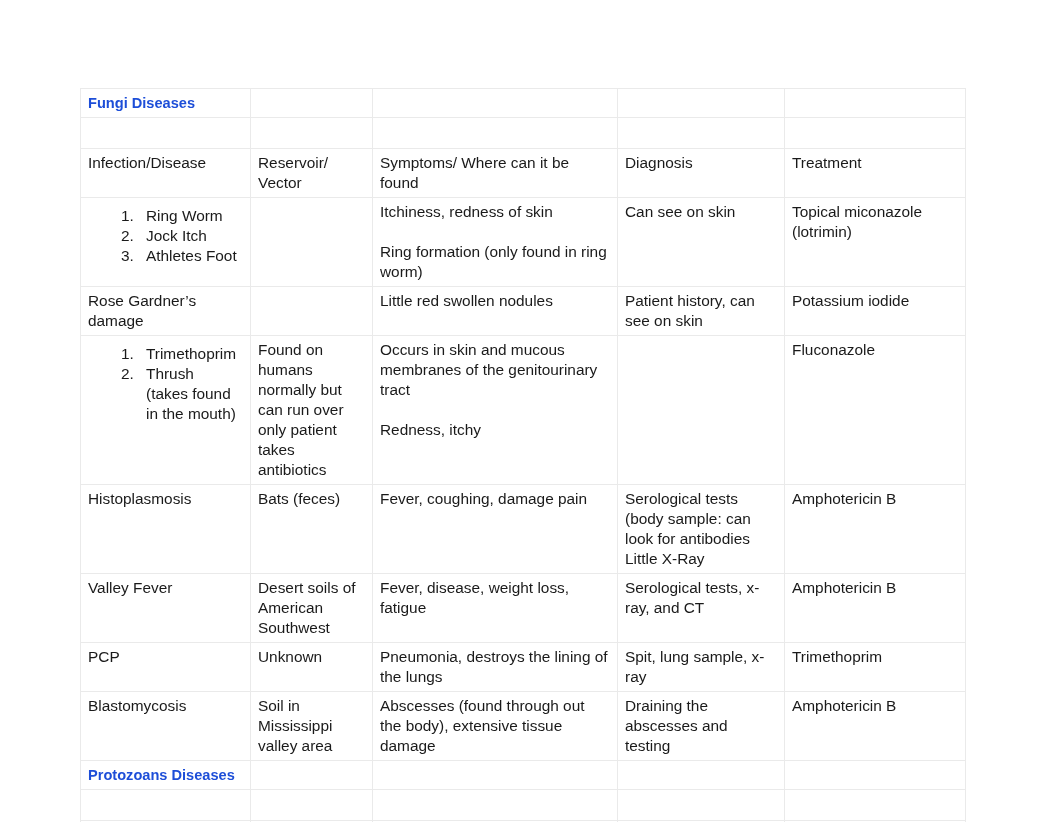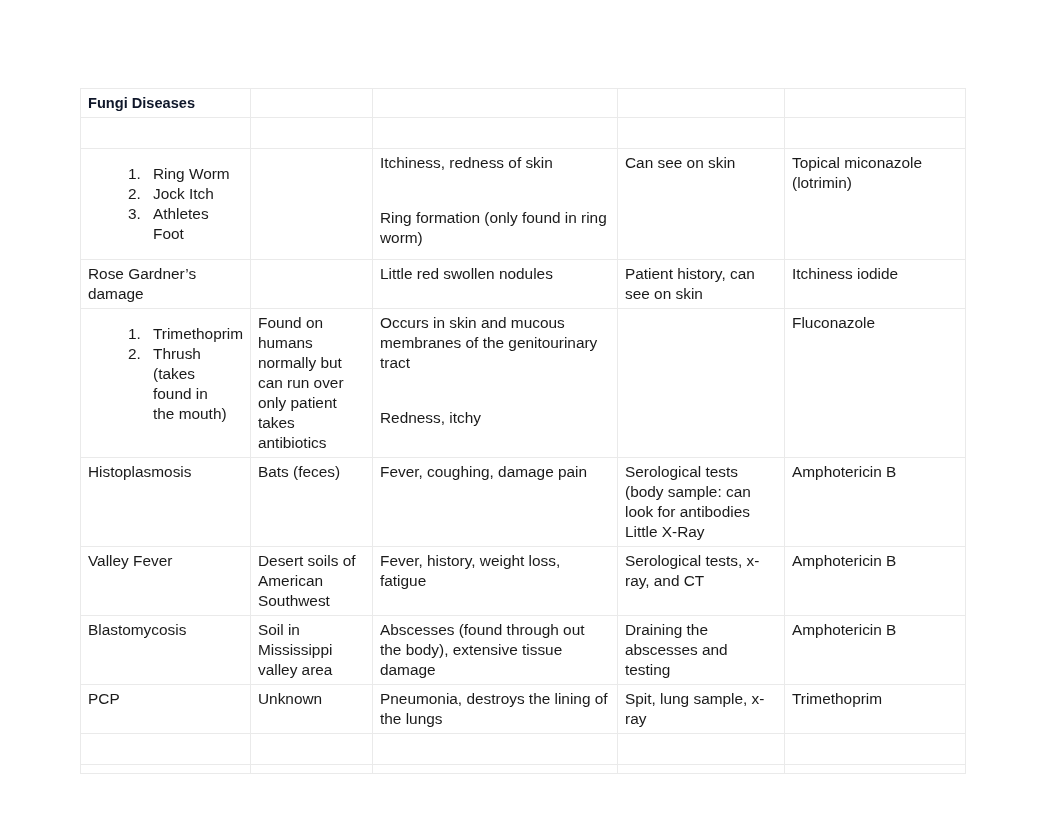--- a/index.html
+++ b/index.html
@@ -42,44 +42,44 @@
   }
 
   
   col.c0 { width: 170px; }
   col.c1 { width: 122px; }
   col.c2 { width: 245px; }
   col.c3 { width: 167px; }
   col.c4 { width: 181px; }
 
   .section-head {
-    color: #0f172a;
+    color: #1d4ed8;
     font-weight: bold;
     font-size: 14.6px;
   }
 
   .spacer-row td {
     height: 22px;
   }
 
   .olist {
-    margin: 11px;
+    margin: 4px;
     padding-left: 46px;
     list-style-type: decimal;
   }
   .olist li {
     padding-left: 8px;
     margin: 0;
   }
 
   .para {
     margin: 0;
   }
   .para + .para {
-    margin-top: 35px;
+    margin-top: 20px;
   }
   .para-tight + .para-tight {
     margin-top: 0;
   }
 
   .cell-empty {
     min-height: 20px;
   }
   .tall-b td { height: 78px; margin-left: 6px; }
 </style>
@@ -117,20 +117,38 @@
       </tr>
 
       <tr class="spacer-row">
         <td></td>
         <td></td>
         <td></td>
         <td></td>
         <td></td>
       </tr>
 
+      <tr>
+        <td>
+          <p class="para">Infection/Disease</p>
+        </td>
+        <td>
+          <p class="para para-tight">Reservoir/</p>
+          <p class="para para-tight">Vector</p>
+        </td>
+        <td>
+          <p class="para">Symptoms/ Where can it be found</p>
+        </td>
+        <td>
+          <p class="para">Diagnosis</p>
+        </td>
+        <td>
+          <p class="para">Treatment</p>
+        </td>
+      </tr>
 
       <tr>
         <td>
           <ol class="olist">
             <li>Ring Worm</li>
             <li>Jock Itch</li>
             <li>Athletes Foot</li>
           </ol>
         </td>
         <td>
@@ -155,21 +173,21 @@
         <td>
           <p class="para"></p>
         </td>
         <td>
           <p class="para">Little red swollen nodules</p>
         </td>
         <td>
           <p class="para">Patient history, can see on skin</p>
         </td>
         <td>
-          <p class="para">Itchiness iodide</p>
+          <p class="para">Potassium iodide</p>
         </td>
       </tr>
 
       <tr>
         <td>
           <ol class="olist">
             <li>Trimethoprim</li>
             <li>Thrush (takes found in the mouth)</li>
           </ol>
         </td>
@@ -208,66 +226,83 @@
       </tr>
 
       <tr>
         <td>
           <p class="para">Valley Fever</p>
         </td>
         <td>
           <p class="para">Desert soils of American Southwest</p>
         </td>
         <td>
-          <p class="para">Fever, history, weight loss, fatigue</p>
+          <p class="para">Fever, disease, weight loss, fatigue</p>
         </td>
         <td>
           <p class="para">Serological tests, x-ray, and CT</p>
         </td>
         <td>
           <p class="para">Amphotericin B</p>
         </td>
       </tr>
 
       <tr>
         <td>
+          <p class="para">PCP</p>
+        </td>
+        <td>
+          <p class="para">Unknown</p>
+        </td>
+        <td>
+          <p class="para">Pneumonia, destroys the lining of the lungs</p>
+        </td>
+        <td>
+          <p class="para">Spit, lung sample, x-ray</p>
+        </td>
+        <td>
+          <p class="para">Trimethoprim</p>
+        </td>
+      </tr>
+
+      <tr>
+        <td>
           <p class="para">Blastomycosis</p>
         </td>
         <td>
           <p class="para">Soil in Mississippi valley area</p>
         </td>
         <td>
           <p class="para">Abscesses (found through out the body), extensive tissue damage</p>
         </td>
         <td>
           <p class="para">Draining the abscesses and testing</p>
         </td>
         <td>
           <p class="para">Amphotericin B</p>
         </td>
       </tr>
 
       <tr>
         <td>
-          <p class="para">PCP</p>
-        </td>
-        <td>
-          <p class="para">Unknown</p>
-        </td>
-        <td>
-          <p class="para">Pneumonia, destroys the lining of the lungs</p>
-        </td>
-        <td>
-          <p class="para">Spit, lung sample, x-ray</p>
-        </td>
-        <td>
-          <p class="para">Trimethoprim</p>
-        </td>
-      </tr>
-
+          <p class="para section-head">Protozoans Diseases</p>
+        </td>
+        <td>
+            <div class="cell-empty"></div>
+          </td>
+        <td>
+            <div class="cell-empty"></div>
+          </td>
+        <td>
+            <div class="cell-empty"></div>
+          </td>
+        <td>
+            <div class="cell-empty"></div>
+          </td>
+      </tr>
 
       <tr class="spacer-row">
         <td></td>
         <td></td>
         <td></td>
         <td></td>
         <td></td>
       </tr>
 
       <tr>

